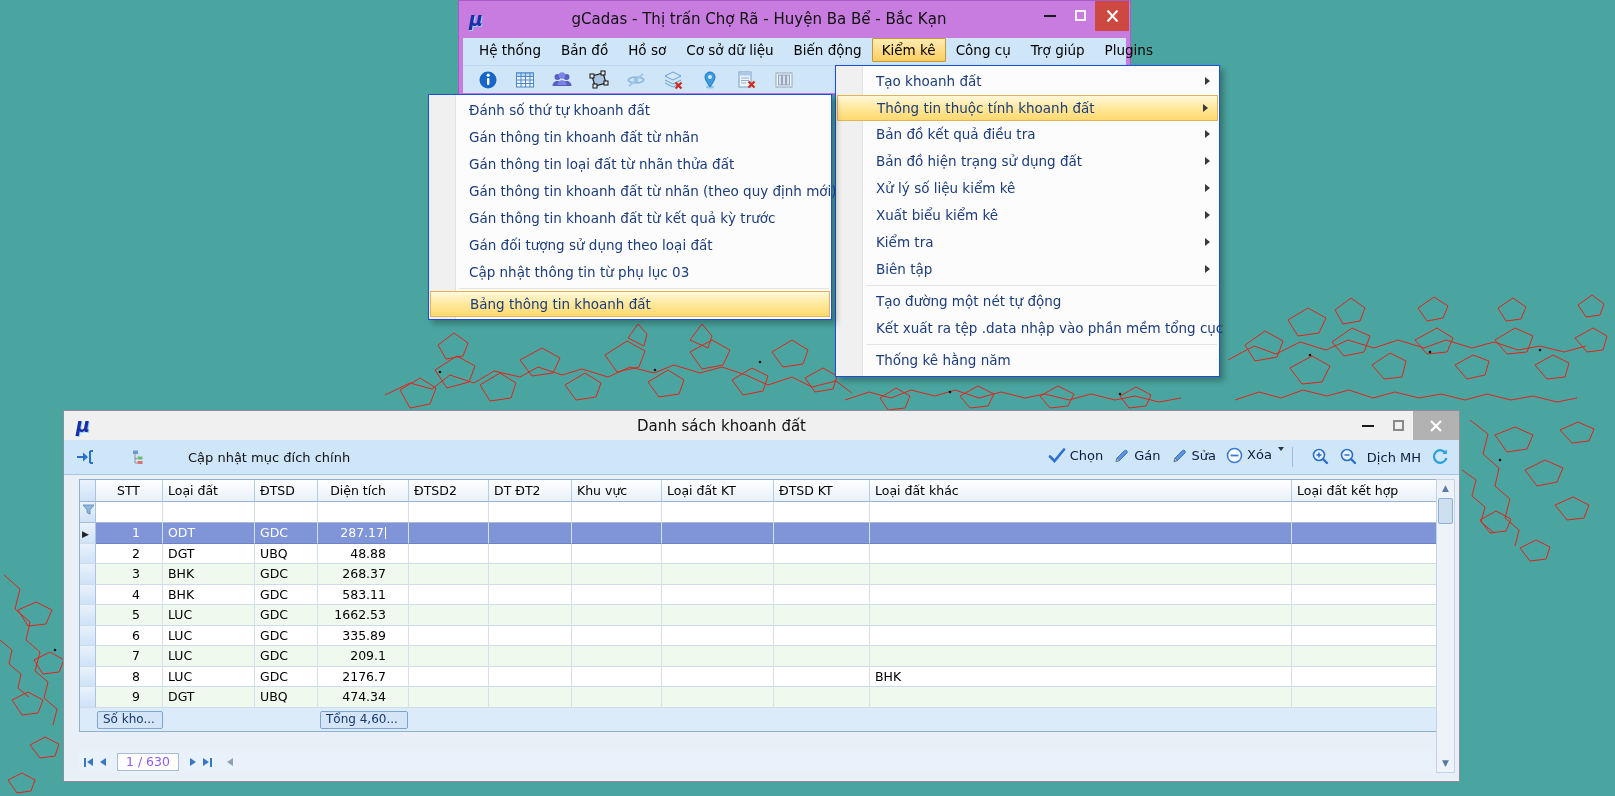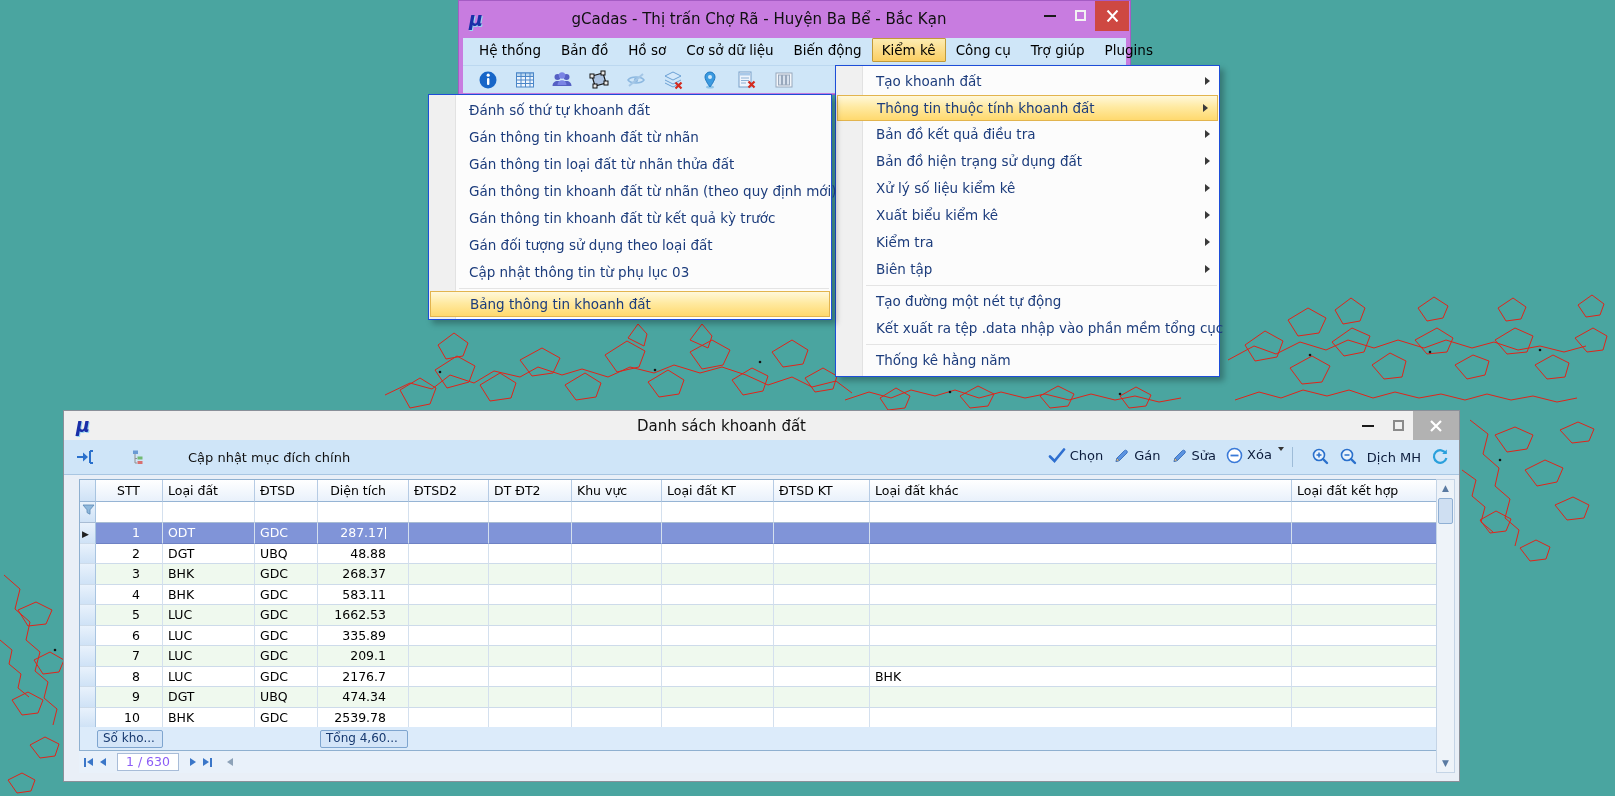--- a/index.html
+++ b/index.html
@@ -83,21 +83,21 @@
   .a-r { text-align:right; padding-right:22px; }
   .row.alt > div:not(.rowhdr) { background:#eff9ee; }
   .row.selected > div:not(.rowhdr) { background:#8094d8; color:#fff;
     border-bottom:1px solid #6e82c4; }
   .row.selected > .c1 { color:#000; }
   .selarrow { font-size:9px; color:#202020; line-height:20px; }
   .text-caret { display:inline-block; width:1px; height:12px; background:#fff;
     margin-left:1px; vertical-align:-2px; }
 
   
-  #grid-footer { position:absolute; left:15px; top:316px; width:1359px; height:24px;
+  #grid-footer { position:absolute; left:15px; top:297px; width:1359px; height:24px;
     background:#dcebfa; border:1px solid #8fb0d0; border-top:none; }
   .badge { position:absolute; top:3px; height:18px; line-height:15px; font-size:12px;
     color:#16386e; background:#d4e5f8; border:1px solid #7fa5cf; border-radius:2px;
     padding:0 5px; overflow:hidden; white-space:nowrap; }
   #badge-count { left:17px; width:66px; }
   #badge-total { left:240px; width:88px; }
   #pager { position:absolute; left:15px; top:340px; width:1359px; height:22px;
     background:#e9f1fa; display:flex; align-items:center; gap:7px; padding-left:5px; }
   .tri-l { width:0; height:0; border-right:6px solid #3a76c8;
     border-top:4.5px solid transparent; border-bottom:4.5px solid transparent; display:inline-block; }

